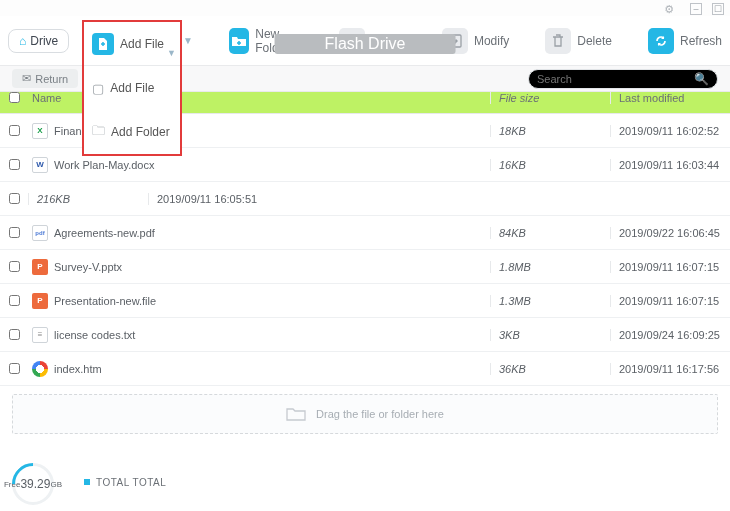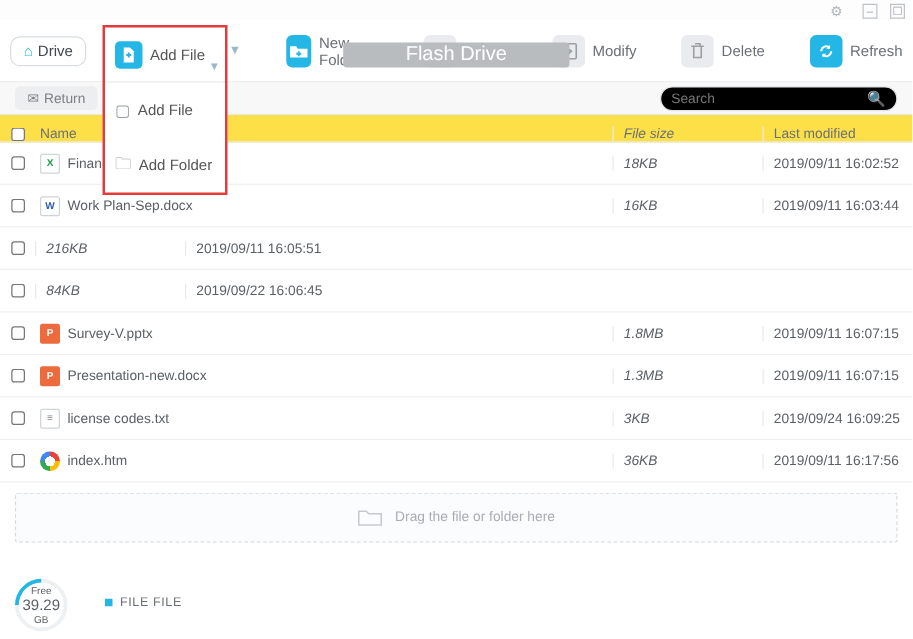--- a/index.html
+++ b/index.html
@@ -27,21 +27,21 @@
 
 .retrow { height: 26px; display: flex; align-items: center; padding: 0 12px; background: #f8f8f9; border-bottom: 1px solid #e9eaec; }
 .return-btn { background: #eceeef; border-radius: 4px; padding: 3px 10px; font-size: 11px; color: #7a8086; display: flex; align-items: center; gap: 4px; }
 .retrow .crumb { margin-left: 6px; color: #b8bcc0; font-size: 11px; }
 .retrow .spacer { flex: 1; }
 .search { width: 190px; height: 20px; border: 1px solid #e1e4e7; border-radius: 10px; background: #000000; display: flex; align-items: center; padding: 0 8px; }
 .search input { flex: 1; border: none; outline: none; font-size: 11px; color: #888; background: transparent; }
 .search .mag { color: #b0b5ba; font-size: 12px; }
 
 
-.lhead { display: flex; align-items: flex-end; height: 22px; background: #fde047; border-bottom: 1px solid #e7e9eb; font-size: 11px; color: #6b7076; }
+.lhead { display: flex; align-items: flex-start; height: 22px; background: #bef264; border-bottom: 1px solid #e7e9eb; font-size: 11px; color: #6b7076; }
 .col-chk { width: 28px; display: flex; justify-content: center; }
 .col-name { flex: 1; padding-left: 4px; }
 .col-size { width: 120px; border-left: 1px solid #e7e9eb; padding-left: 8px; font-style: italic; }
 .col-date { width: 120px; border-left: 1px solid #e7e9eb; padding-left: 8px; }
 input[type=checkbox] { width: 11px; height: 11px; }
 
 
 .rows { }
 .row { display: flex; align-items: center; height: 34px; border-bottom: 1px solid #eef0f2; font-size: 11px; color: #5b6066; }
 .row .fname { display: flex; align-items: center; gap: 6px; }
@@ -51,21 +51,21 @@
 .ficon.pdf  { background: #fff; border: 1px solid #cfd4d9; color: #4d7bd6; font-size: 6px; }
 .ficon.pptx { background: #ed6a3c; }
 .ficon.txt  { background: #fff; border: 1px solid #cfd4d9; color: #888; }
 .ficon.htm  { background: radial-gradient(circle at center,#fff 35%,transparent 35%), conic-gradient(#ea4335 0 90deg,#fbbc05 90deg 180deg,#34a853 180deg 270deg,#4285f4 270deg 360deg); border-radius: 50%; }
 
 
 .dropzone { margin: 8px 12px 0 12px; height: 40px; border: 1px dashed #d6d9dc; background: #fbfcfd; display: flex; align-items: center; justify-content: center; gap: 10px; color: #a7adb3; font-size: 11px; border-radius: 2px; }
 
 
 .footer { position: absolute; bottom: 0; left: 0; right: 0; height: 54px; display: flex; align-items: center; padding: 0 12px; }
-.gauge { width: 42px; height: 42px; border-radius: 50%; border: 3px solid #eef1f3; display: flex; flex-direction: column; align-items: center; justify-content: center; font-size: 8px; color: #5b6066; position: relative; }
+.gauge { width: 42px; height: 42px; border-radius: 50%; border: 3px solid #eef1f3; display: flex; align-items: center; justify-content: center; font-size: 8px; color: #5b6066; position: relative; }
 .gauge::before { content: ""; position: absolute; inset: -3px; border-radius: 50%; border: 3px solid transparent; border-top-color: #24b7e5; transform: rotate(-45deg); }
 .gauge .big { font-size: 12px; font-weight: 500; }
 .fstats { margin-left: 30px; font-size: 10px; color: #8a8f95; }
 .fstats .hdr { display: flex; align-items: center; gap: 6px; color: #6b7076; font-size: 10px; margin-bottom: 4px; letter-spacing: .5px; }
 .fstats .hdr .sq { width: 6px; height: 6px; background: #24b7e5; }
 .fstats .line { display: flex; gap: 16px; }
 .fstats .sel::before { content: "●"; color: #f0b93d; margin-right: 4px; font-size: 8px; }
 
 
 .popup { position: absolute; left: 82px; top: 20px; width: 100px; border: 2px solid #e23b3b; background: #fff; z-index: 50; }
@@ -186,57 +186,61 @@
       </div>
       <div class="col-size">18KB</div>
       <div class="col-date">2019/09/11 16:02:52</div>
     </div>
     <div class="row">
       <div class="col-chk">
         <input type="checkbox" style="">
       </div>
       <div class="col-name fname">
         <span class="ficon docx">W</span>
-        <span>Work Plan-Sep.docx</span>
+        <span>Work Plan-May.docx</span>
       </div>
       <div class="col-size">16KB</div>
       <div class="col-date">2019/09/11 16:03:44</div>
     </div>
     <div class="row">
       <div class="col-chk">
         <input type="checkbox" style="">
       </div>
       <div class="col-size">216KB</div>
       <div class="col-date">2019/09/11 16:05:51</div>
     </div>
     <div class="row">
       <div class="col-chk">
         <input type="checkbox" style="">
       </div>
+      <div class="col-name fname">
+        <span class="ficon pdf">pdf</span>
+        <span>Agreements-new.pdf</span>
+      </div>
       <div class="col-size">84KB</div>
       <div class="col-date">2019/09/22 16:06:45</div>
     </div>
     <div class="row">
       <div class="col-chk">
         <input type="checkbox" style="">
       </div>
       <div class="col-name fname">
         <span class="ficon pptx">P</span>
         <span>Survey-V.pptx</span>
       </div>
       <div class="col-size">1.8MB</div>
       <div class="col-date">2019/09/11 16:07:15</div>
     </div>
     <div class="row">
       <div class="col-chk">
         <input type="checkbox" style="">
       </div>
       <div class="col-name fname">
         <span class="ficon pptx">P</span>
-        <span>Presentation-new.docx</span>
+        <span>Presentation-new.file</span>
       </div>
       <div class="col-size">1.3MB</div>
       <div class="col-date">2019/09/11 16:07:15</div>
     </div>
     <div class="row">
       <div class="col-chk">
         <input type="checkbox" style="">
       </div>
       <div class="col-name fname">
         <span class="ficon txt">≡</span>
@@ -269,21 +273,21 @@
 
 <div class="footer">
   <div class="gauge">
     <span>Free</span>
     <span class="big">39.29</span>
     <span>GB</span>
   </div>
   <div class="fstats">
     <div class="hdr">
         <span class="sq"></span>
-        <span>FILE FILE</span>
+        <span>TOTAL TOTAL</span>
       </div>
   </div>
 </div>
 
 <div class="popup">
   <div class="seg top">
     <span class="mini">
       <svg width="14" height="14" viewBox="0 0 14 14">
           <path fill="#fff" d="M3 1h5l3 3v9H3z"></path>
           <path stroke="#24b7e5" stroke-width="1.5" d="M7 5v4M5 7h4"></path>

